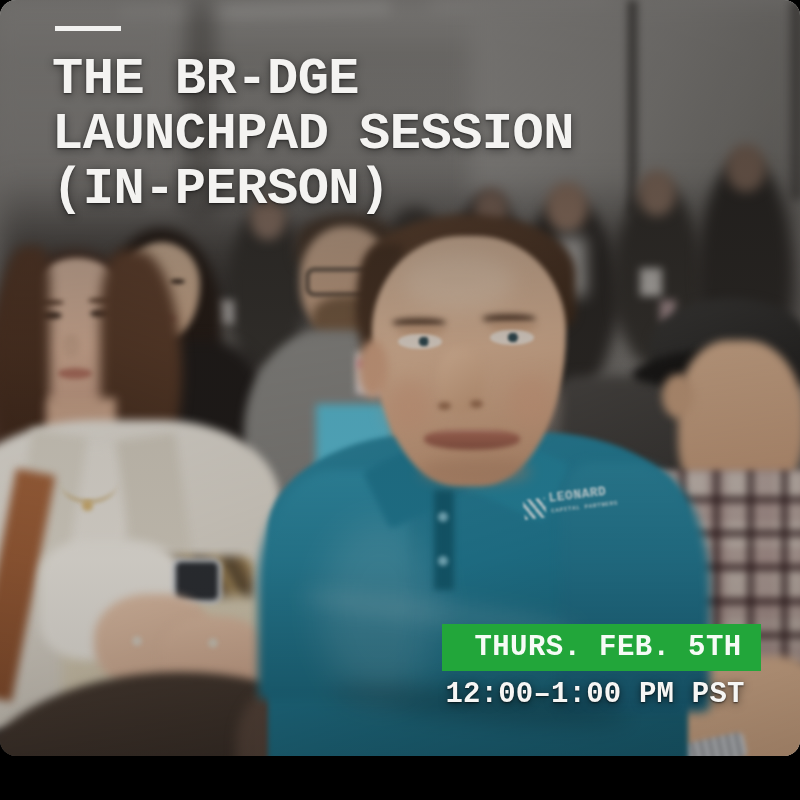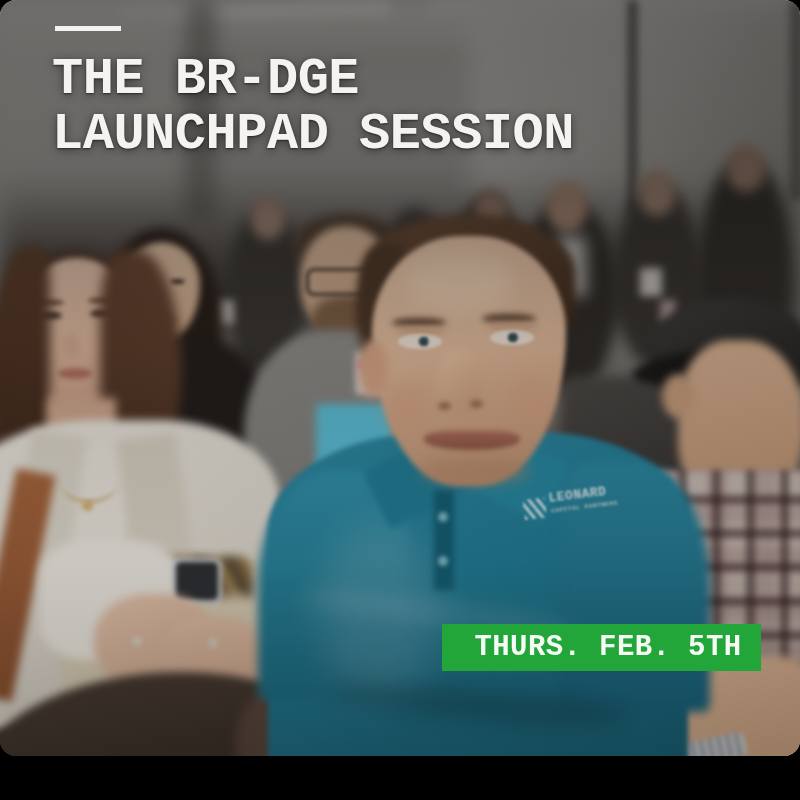--- a/index.html
+++ b/index.html
@@ -656,20 +656,22 @@
     <div class="layer fg-chin-shadow"></div>
   </div>
 
   <div class="scrim"></div>
 
   <div class="accent-rule"></div>
 
   <h1 class="headline">
     <span class="ln">THE BR-DGE</span>
     <span class="ln">LAUNCHPAD SESSION</span>
+    <span class="ln">(IN-PERSON)</span>
   </h1>
 
   <div class="date-badge">
     <span>THURS. FEB. 5TH</span>
   </div>
 
+  <div class="time-line">12:00–1:00 PM PST</div>
 
 </div>
 
 </body></html>

